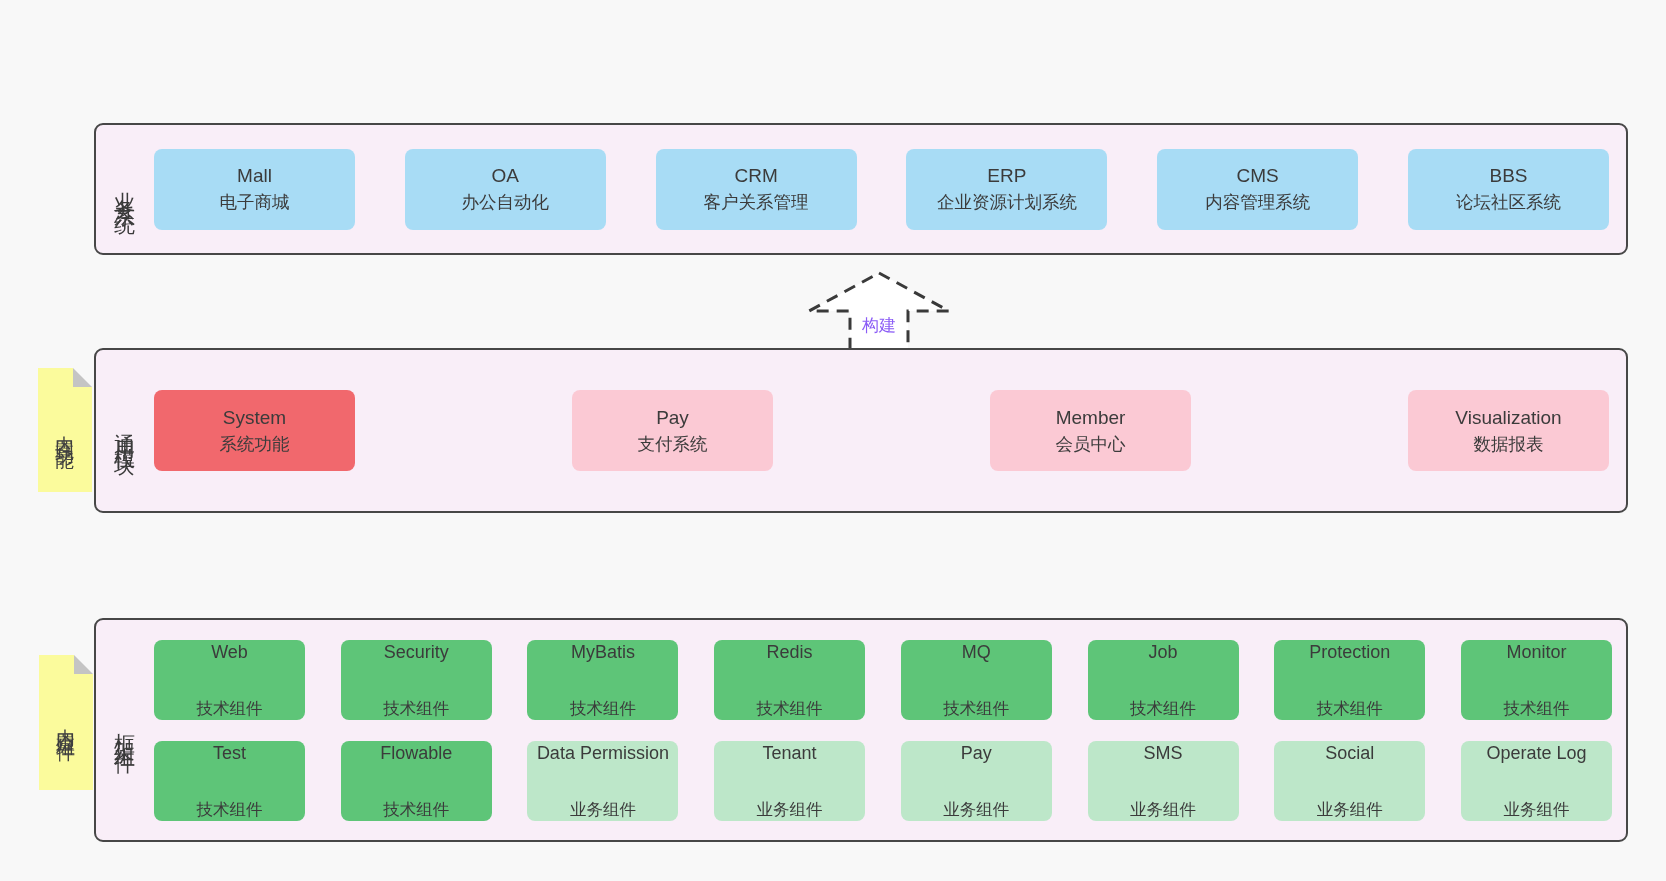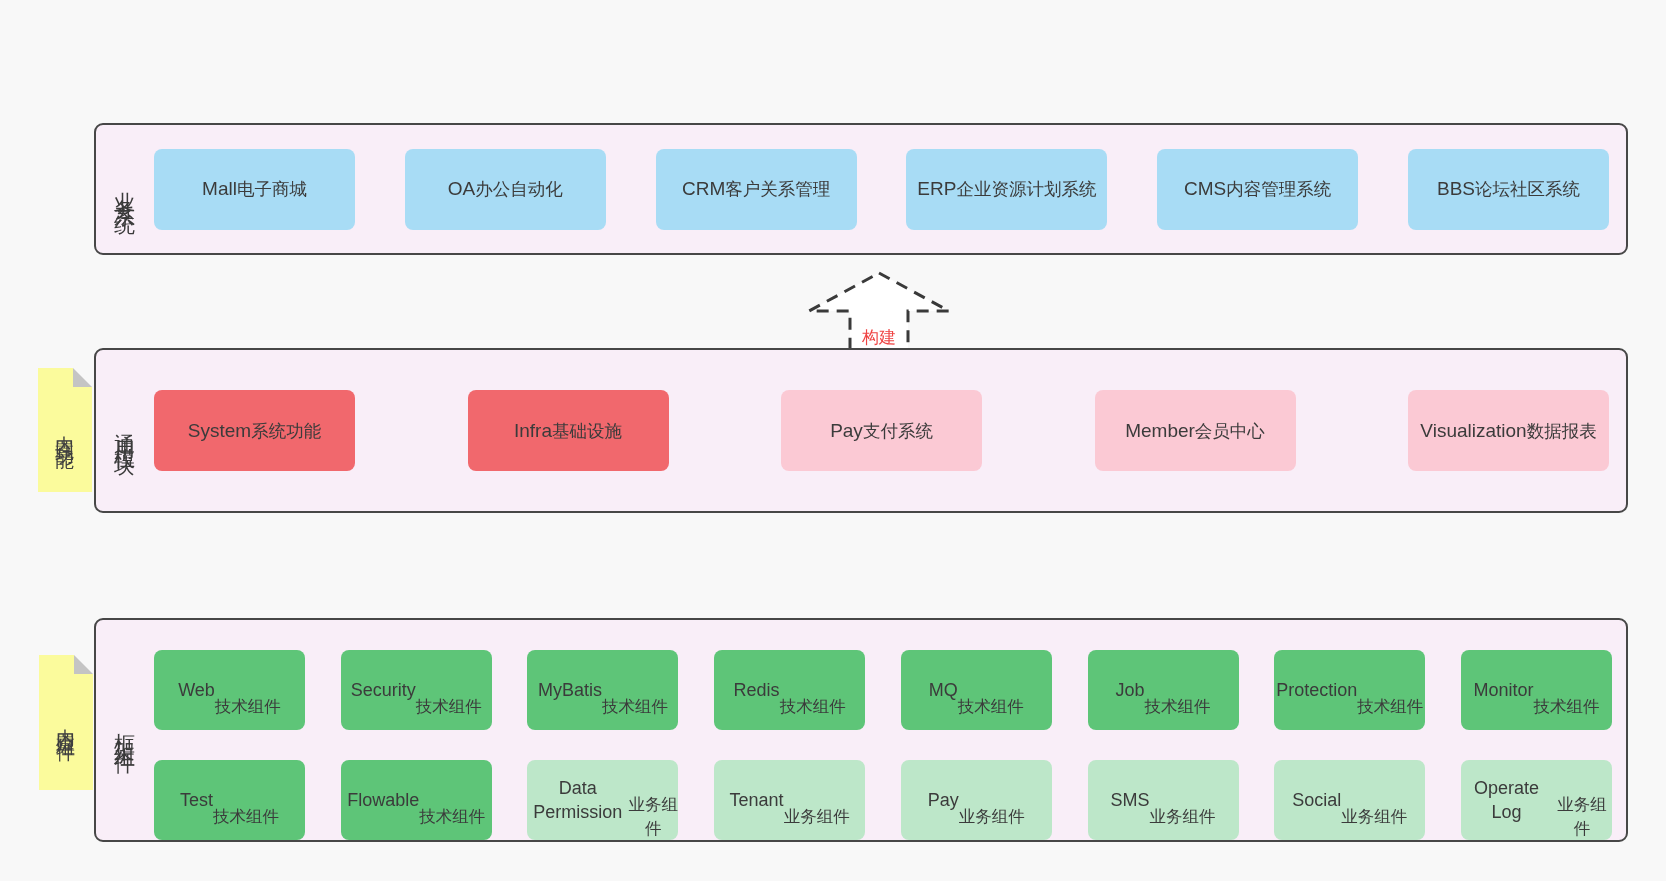--- a/index.html
+++ b/index.html
@@ -33,29 +33,29 @@
   .vtext{
     writing-mode:vertical-rl;text-orientation:upright;
     font-size:21px;letter-spacing:7px;color:#3a3a3a;line-height:1;
   }
 
   .boxes{
     flex:1;display:flex;align-items:center;justify-content:space-between;
     padding:0 17px 0 0;
   }
   .rows-wrap{
-    flex:1;display:flex;flex-direction:column;justify-content:flex-end;
-    gap:30px;padding:0 14px 0 0;
+    flex:1;display:flex;flex-direction:column;justify-content:center;
+    gap:21px;padding:0 14px 0 0;
   }
   .boxes-row{display:flex;justify-content:space-between;}
 
   
   .box{
     box-sizing:border-box;border-radius:8px;
-    display:flex;flex-direction:row;align-items:center;justify-content:center;
+    display:flex;flex-direction:column;align-items:center;justify-content:center;
     text-align:center;
   }
   .section.business .box,.section.common .box{width:201px;height:81px;}
   .section.framework .box{width:151px;height:80px;}
   .box .en{font-size:19px;line-height:26px;}
   .box .zh{font-size:17.5px;line-height:26px;}
   .section.framework .box .en{font-size:18px;line-height:24px;}
   .section.framework .box .zh{font-size:16.5px;line-height:24px;margin-top:32px;}
 
   .box[data-variant="blue"]{background:#a8dcf5;}
@@ -82,23 +82,23 @@
   
   .arrow{position:absolute;width:146px;height:84px;}
   .arrow.a1{left:806px;top:270px;}
   .arrow.a2{left:820px;top:517px;}
   .arrow svg{display:block;width:146px;height:84px;}
   .arrow path{
     fill:#ffffff;stroke:#3a3a3a;stroke-width:3;
     stroke-dasharray:12 8;
   }
   .arrow-label{
-    position:absolute;left:50%;top:56px;transform:translateX(-50%);
+    position:absolute;left:50%;top:44px;transform:translateX(-50%);
     background:#ffffff;padding:0 2px;
-    font-size:17px;color:#ef4444;white-space:nowrap;
+    font-size:17px;color:#8b5cf6;white-space:nowrap;
   }
 </style>
 </head>
 <body>
 
 <div class="canvas">
 
   <div class="section business">
     <div class="section-label">
       <span class="vtext">业务系统</span>
@@ -143,24 +143,20 @@
   </div>
   <div class="section common">
     <div class="section-label">
       <span class="vtext">通用模块</span>
     </div>
     <div class="boxes">
       <div class="box" data-variant="red">
         <div class="en">System</div>
         <div class="zh">系统功能</div>
       </div>
-      <div class="box" data-variant="red">
-        <div class="en">Infra</div>
-        <div class="zh">基础设施</div>
-      </div>
       <div class="box" data-variant="pink">
         <div class="en">Pay</div>
         <div class="zh">支付系统</div>
       </div>
       <div class="box" data-variant="pink">
         <div class="en">Member</div>
         <div class="zh">会员中心</div>
       </div>
       <div class="box" data-variant="pink">
         <div class="en">Visualization</div>

